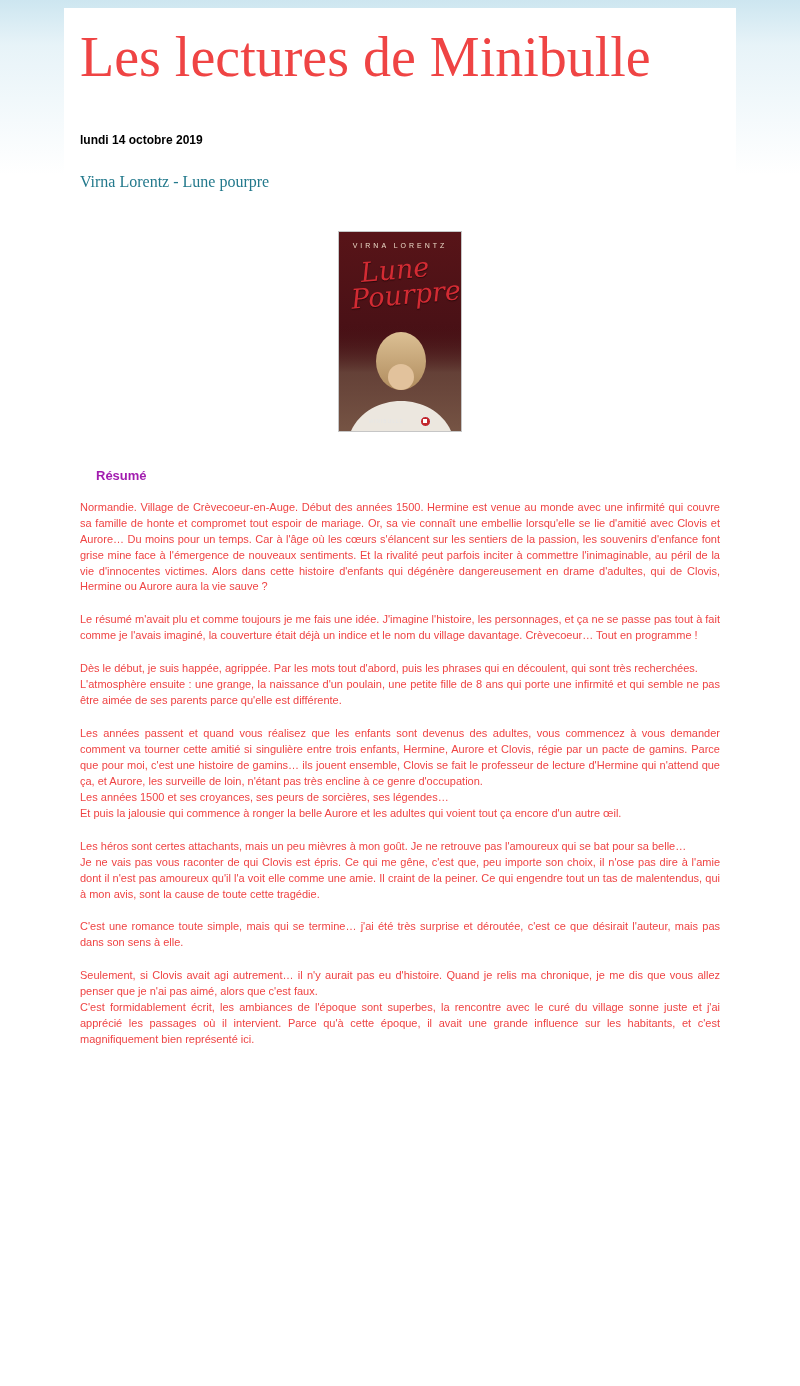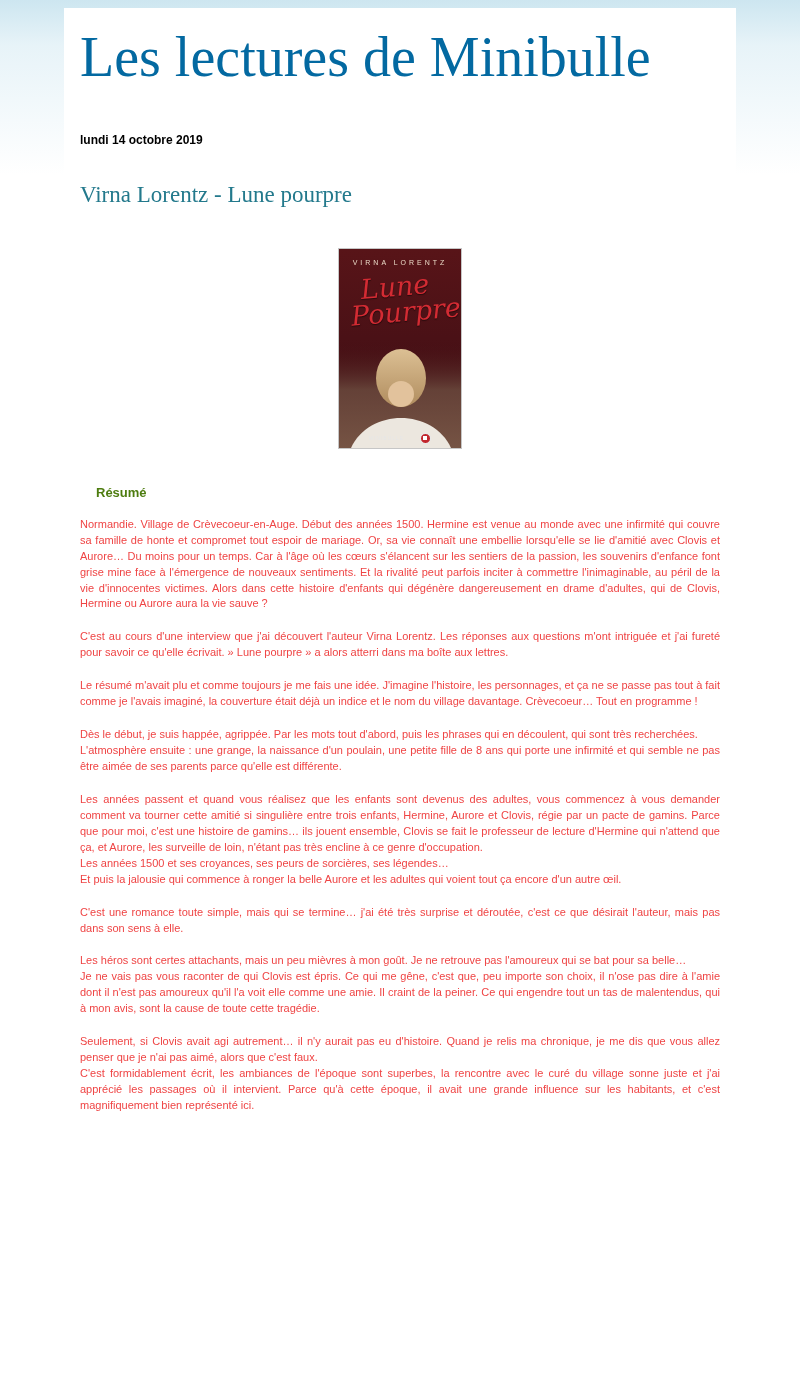--- a/index.html
+++ b/index.html
@@ -16,36 +16,36 @@
     margin:0 auto;
     background:#ffffff;
     min-height:1370px;
     padding:4px 16px 28px 16px;
   }
   .blog-title{
     font-family:"Liberation Serif","DejaVu Serif",serif;
     font-weight:400;
     font-size:56px;
     line-height:1.05;
-    color:#0369a1;
+    color:#ef4444;
     margin:16px 0 0 0;
     cursor:pointer;
   }
   .post-date{
     font-size:12px;
     font-weight:bold;
     color:#000000;
     margin-top:46px;
   }
   .post-title{
     font-family:"Liberation Serif","DejaVu Serif",serif;
     font-weight:400;
-    font-size:23px;
+    font-size:16px;
     color:#23798c;
-    margin-top:35px;
+    margin-top:26px;
     cursor:pointer;
   }
   .cover-wrap{text-align:center;margin-top:40px;}
   .cover{
     display:inline-block;
     width:124px;height:201px;
     position:relative;
     background:linear-gradient(180deg,#581418 0%,#4a1116 45%,#350a0e 100%);
     border:1px solid #c6c6c6;
     overflow:hidden;
@@ -79,21 +79,21 @@
   .cover-pub{font-size:5px;letter-spacing:1px;color:#e6e6e6;}
   .cover-logo{
     width:11px;height:11px;border-radius:50%;
     background:radial-gradient(circle at 45% 45%, #ffffff 0 34%, #c2272d 35% 100%);
     border:1px solid #e9e9e9;
     display:inline-block;
   }
   .section-h{
     font-size:13px;
     font-weight:bold;
-    color:#4d7c0f;
+    color:#a21caf;
     margin:32px 0 0 0;
     padding-left:16px;
   }
   .para{
     font-size:11px;
     line-height:1.45;
     color:#ef4444;
     text-align:justify;
     white-space:pre-line;
     margin:17px 0 0 0;
@@ -137,26 +137,25 @@
       <div class="cover-footer">
         <span class="cover-pub">MINIBULLE</span>
         <span class="cover-logo"></span>
       </div>
     </div>
   </div>
 
   <div class="section-h">Résumé</div>
   <p class="para">Normandie. Village de Crèvecoeur-en-Auge. Début des années 1500. Hermine est venue au monde avec une infirmité qui couvre sa famille de honte et compromet tout espoir de mariage. Or, sa vie connaît une embellie lorsqu'elle se lie d'amitié avec Clovis et Aurore… Du moins pour un temps. Car à l'âge où les cœurs s'élancent sur les sentiers de la passion, les souvenirs d'enfance font grise mine face à l'émergence de nouveaux sentiments. Et la rivalité peut parfois inciter à commettre l'inimaginable, au péril de la vie d'innocentes victimes. Alors dans cette histoire d'enfants qui dégénère dangereusement en drame d'adultes, qui de Clovis, Hermine ou Aurore aura la vie sauve ?</p>
 
-  <p class="para">C'est au cours d'une interview que j'ai découvert l'auteur Virna Lorentz. Les réponses aux questions m'ont intriguée et j'ai fureté pour savoir ce qu'elle écrivait. » Lune pourpre » a alors atterri dans ma boîte aux lettres.</p>
   <p class="para">Le résumé m'avait plu et comme toujours je me fais une idée. J'imagine l'histoire, les personnages, et ça ne se passe pas tout à fait comme je l'avais imaginé, la couverture était déjà un indice et le nom du village davantage. Crèvecoeur… Tout en programme !</p>
   <p class="para">Dès le début, je suis happée, agrippée. Par les mots tout d'abord, puis les phrases qui en découlent, qui sont très recherchées.
 L'atmosphère ensuite : une grange, la naissance d'un poulain, une petite fille de 8 ans qui porte une infirmité et qui semble ne pas être aimée de ses parents parce qu'elle est différente.</p>
   <p class="para">Les années passent et quand vous réalisez que les enfants sont devenus des adultes, vous commencez à vous demander comment va tourner cette amitié si singulière entre trois enfants, Hermine, Aurore et Clovis, régie par un pacte de gamins. Parce que pour moi, c'est une histoire de gamins… ils jouent ensemble, Clovis se fait le professeur de lecture d'Hermine qui n'attend que ça, et Aurore, les surveille de loin, n'étant pas très encline à ce genre d'occupation.
 Les années 1500 et ses croyances, ses peurs de sorcières, ses légendes…
 Et puis la jalousie qui commence à ronger la belle Aurore et les adultes qui voient tout ça encore d'un autre œil.</p>
-  <p class="para">C'est une romance toute simple, mais qui se termine… j'ai été très surprise et déroutée, c'est ce que désirait l'auteur, mais pas dans son sens à elle.</p>
   <p class="para">Les héros sont certes attachants, mais un peu mièvres à mon goût. Je ne retrouve pas l'amoureux qui se bat pour sa belle…
 Je ne vais pas vous raconter de qui Clovis est épris. Ce qui me gêne, c'est que, peu importe son choix, il n'ose pas dire à l'amie dont il n'est pas amoureux qu'il l'a voit elle comme une amie. Il craint de la peiner. Ce qui engendre tout un tas de malentendus, qui à mon avis, sont la cause de toute cette tragédie.</p>
+  <p class="para">C'est une romance toute simple, mais qui se termine… j'ai été très surprise et déroutée, c'est ce que désirait l'auteur, mais pas dans son sens à elle.</p>
   <p class="para">Seulement, si Clovis avait agi autrement… il n'y aurait pas eu d'histoire. Quand je relis ma chronique, je me dis que vous allez penser que je n'ai pas aimé, alors que c'est faux.
 C'est formidablement écrit, les ambiances de l'époque sont superbes, la rencontre avec le curé du village sonne juste et j'ai apprécié les passages où il intervient. Parce qu'à cette époque, il avait une grande influence sur les habitants, et c'est magnifiquement bien représenté ici.</p>
 
 </div>
 
 </body></html>

